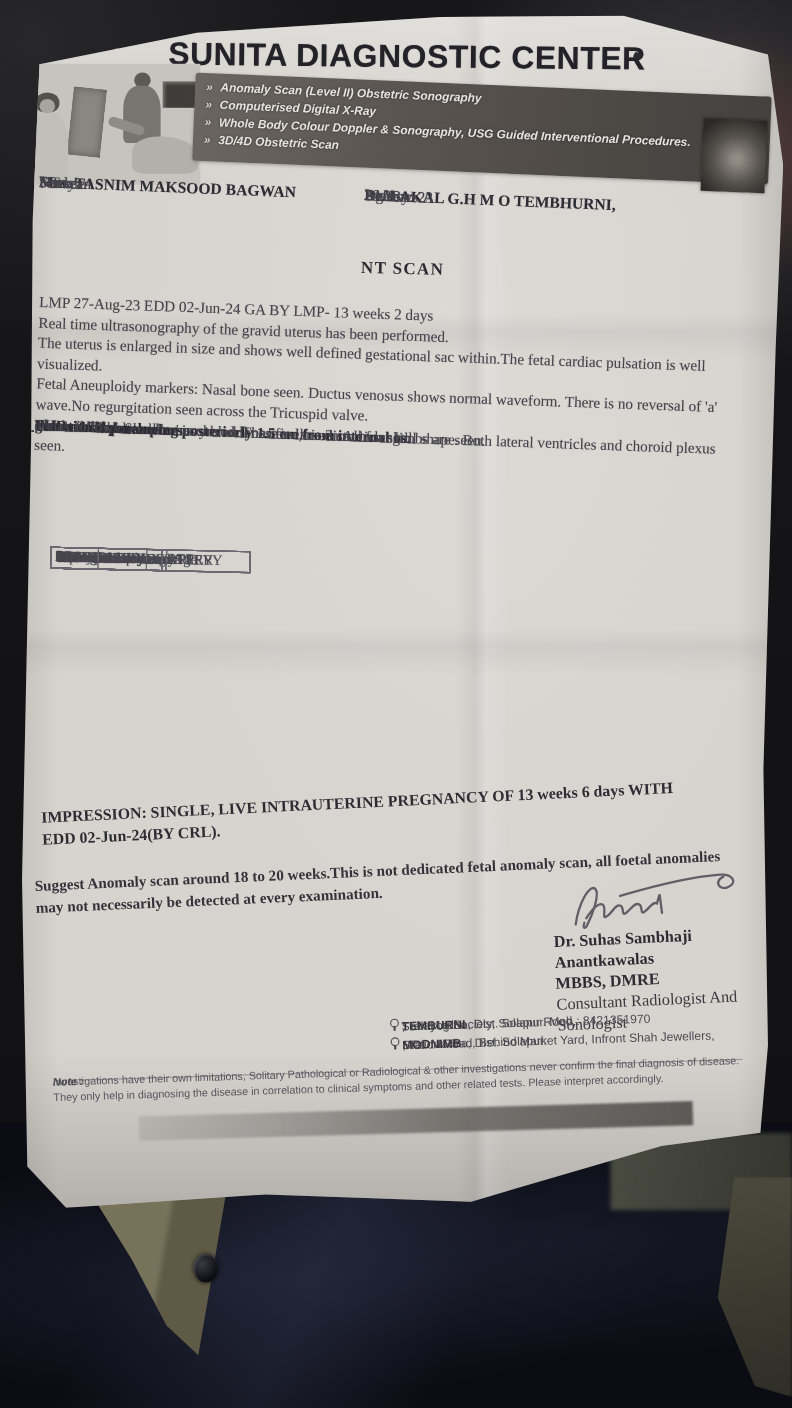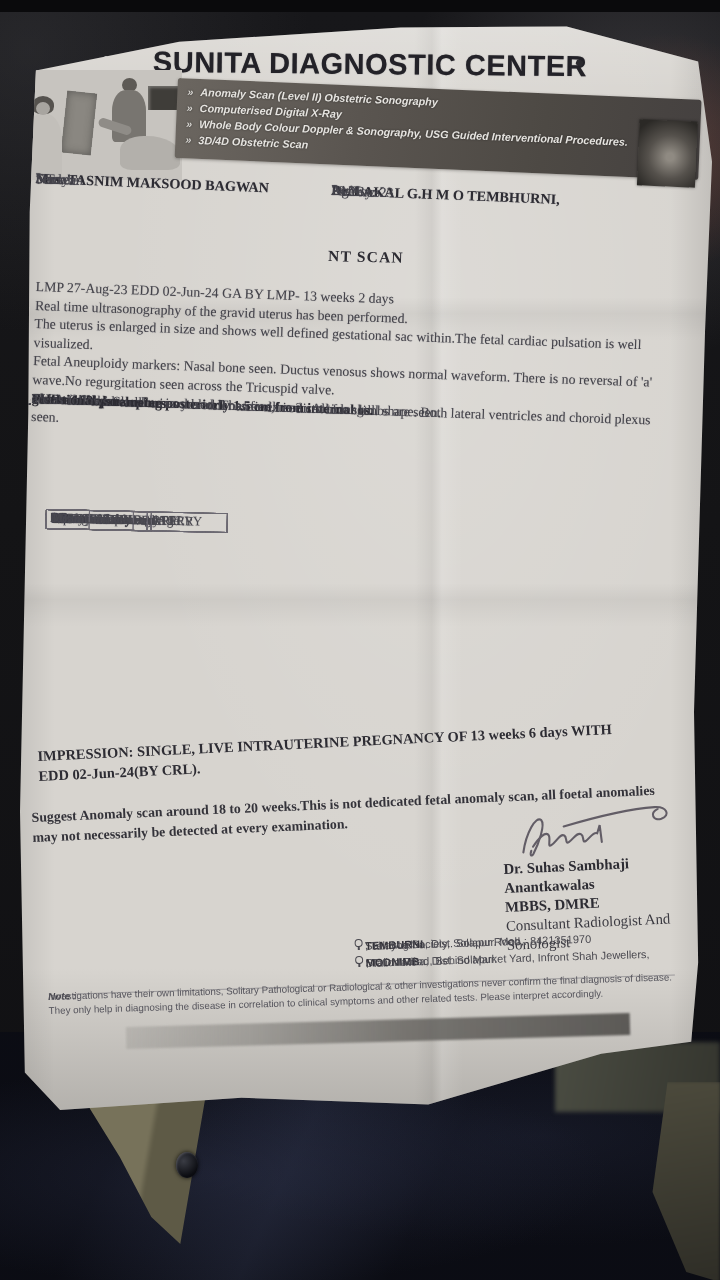--- a/index.html
+++ b/index.html
@@ -4,21 +4,21 @@
 <style>
   html,body{margin:0;padding:0;background:#0a0a0c;}
   body{width:720px;height:1280px;overflow:hidden;position:relative;
        font-family:"Liberation Serif", serif;}
 
   
   .scene{position:absolute;inset:0;background:
      radial-gradient(circle at 88% 9%, rgba(90,88,92,.5), transparent 18%),
      radial-gradient(circle at 93% 11%, rgba(135,62,42,.55), transparent 9%),
      radial-gradient(circle at 4% 3%, rgba(70,70,74,.35), transparent 20%),
-     linear-gradient(180deg,#17171a 0%, #141416 40%, #101013 100%); margin-top: 12px;}
+     linear-gradient(180deg,#17171a 0%, #141416 40%, #101013 100%);}
   .speck-dust{position:absolute;width:4px;height:4px;border-radius:50%;
      background:rgba(230,230,235,.8);filter:blur(.5px);}
 
   
   .fabric{position:absolute;left:0;top:1020px;width:720px;height:260px;
      background:
       radial-gradient(ellipse at 30% 55%, rgba(52,58,86,.35), transparent 55%),
       radial-gradient(ellipse at 75% 40%, rgba(46,52,78,.30), transparent 50%),
       linear-gradient(115deg, rgba(10,11,18,.9) 20%, rgba(28,31,46,.6) 42%, rgba(10,11,18,.9) 60%),
       #151823;}

